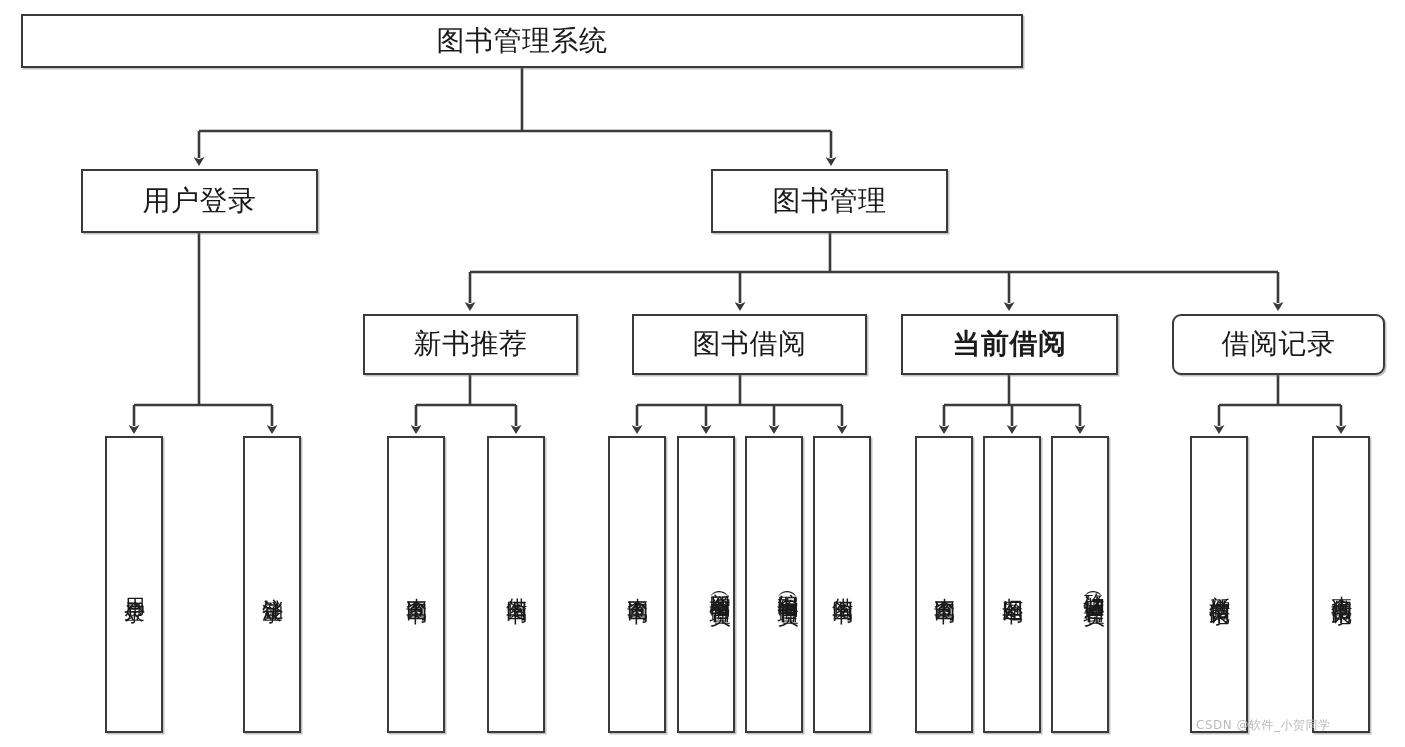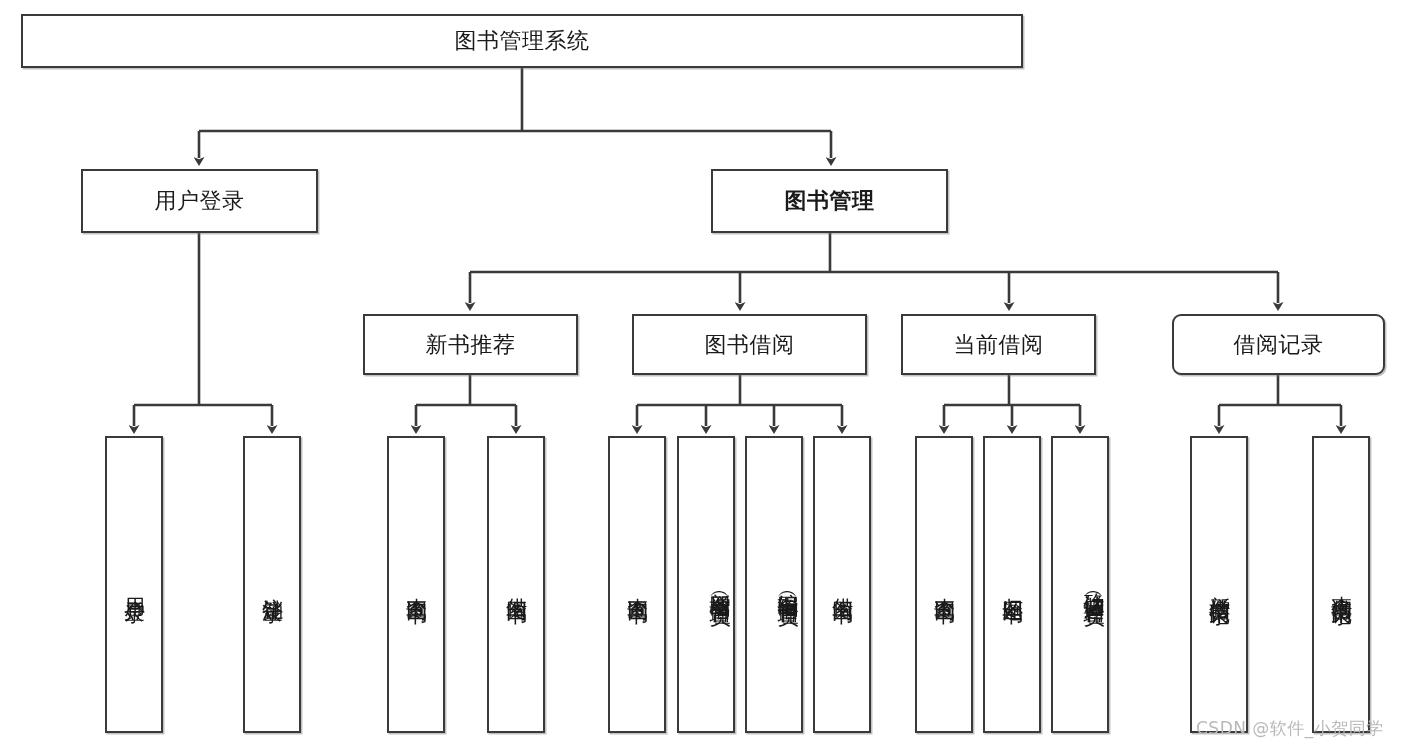--- a/index.html
+++ b/index.html
@@ -24,21 +24,21 @@
     background: #ffffff;
     display: flex;
     align-items: center;
     justify-content: center;
     color: #1a1a1a;
     text-align: center;
     line-height: 1.32;
     box-shadow: 1.5px 1.5px 0 rgba(120,120,120,0.45);
   }
   .node-h {
-    font-size: 22px;
+    font-size: 28px;
     letter-spacing: 0.5px;
   }
   .node-v {
     writing-mode: vertical-rl;
     text-orientation: upright;
     font-size: 21px;
     letter-spacing: 2px;
     padding-top: 4px;
     padding-bottom: 4px;
     align-items: flex-start;
@@ -50,21 +50,21 @@
   #wires {
     position: absolute;
     left: 0;
     top: 0;
     width: 1405px;
     height: 747px;
     pointer-events: none;
   }
   .watermark {
     position: absolute;
-    font-size: 17px;
+    font-size: 12px;
     color: #b9b9b9;
     white-space: nowrap;
     letter-spacing: 0.5px;
   }
 </style>
 </head>
 <body>
 
 <div id="canvas">
 
@@ -118,31 +118,31 @@
     </g>
   </svg>
 
   <div class="node node-h" style="left:21px; top:14px; width:1002px; height:54px;">
     <span>图书管理系统</span>
   </div>
 
   <div class="node node-h" style="left:81px; top:169px; width:237px; height:64px;">
     <span>用户登录</span>
   </div>
-  <div class="node node-h" style="left:711px; top:169px; width:237px; height:64px;font-weight:bold;">
+  <div class="node node-h" style="left:711px; top:169px; width:237px; height:64px;">
     <span>图书管理</span>
   </div>
 
   <div class="node node-h" style="left:363px; top:314px; width:215px; height:61px;">
     <span>新书推荐</span>
   </div>
   <div class="node node-h" style="left:632px; top:314px; width:235px; height:61px;">
     <span>图书借阅</span>
   </div>
-  <div class="node node-h" style="left:901px; top:314px; width:195px; height:61px;">
+  <div class="node node-h" style="left:901px; top:314px; width:217px; height:61px;font-weight:bold;">
     <span>当前借阅</span>
   </div>
   <div class="node node-h" style="left:1172px; top:314px; width:213px; height:61px;border-radius:9px;">
     <span>借阅记录</span>
   </div>
 
   <div class="node node-v center-v" style="left:105px; top:436px; width:58px; height:297px;">
     <span>用户登录</span>
   </div>
   <div class="node node-v center-v" style="left:243px; top:436px; width:58px; height:297px;">

